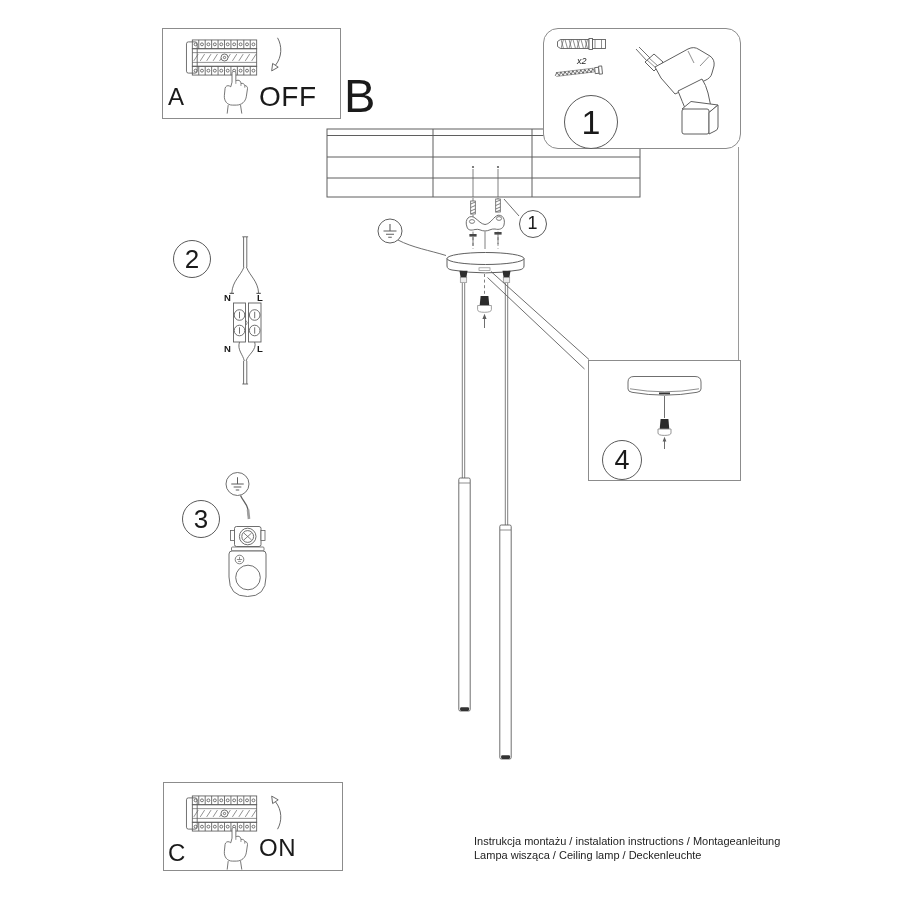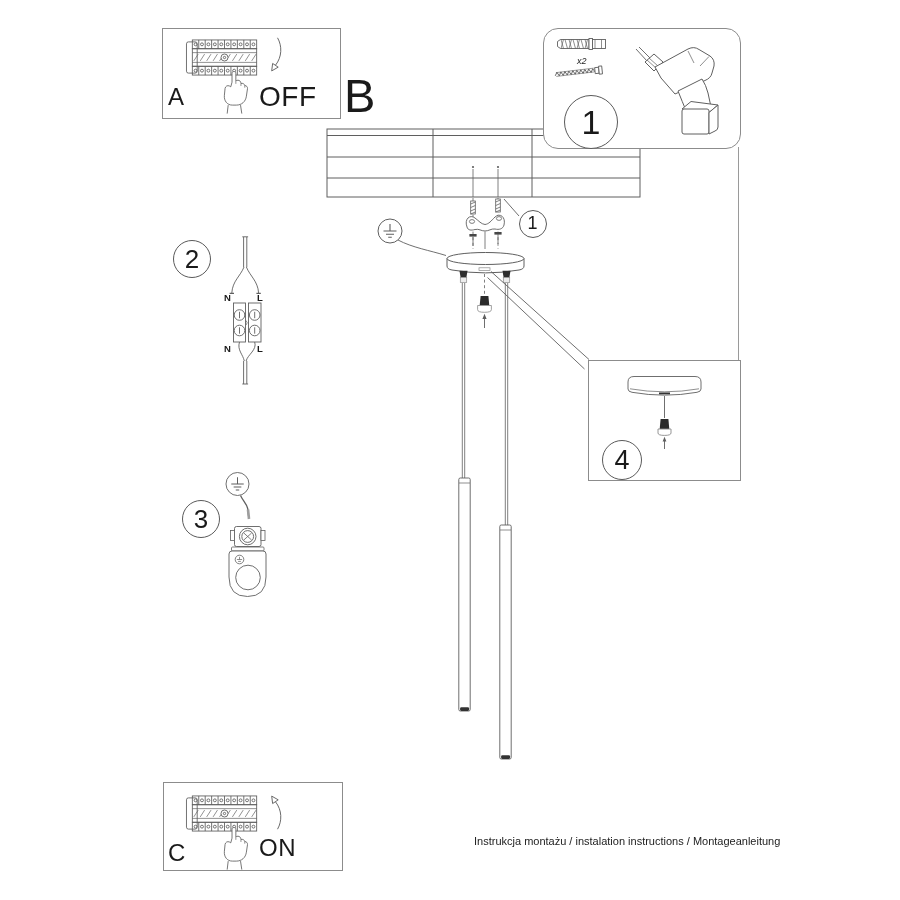--- a/index.html
+++ b/index.html
@@ -302,15 +302,16 @@
       <span>3</span>
     </div>
 
   <span class="nl" style="left:224px;top:291.5px;">N</span>
   <span class="nl" style="left:257px;top:291.5px;">L</span>
   <span class="nl" style="left:224px;top:343px;">N</span>
   <span class="nl" style="left:257px;top:343px;">L</span>
 
   <div class="abs z3" style="left:438px;top:835px;margin-left:36px;">
     <div class="footer-line">Instrukcja montażu / instalation instructions / Montageanleitung</div>
+    <div class="footer-line">Lampa wisząca / Ceiling lamp / Deckenleuchte</div>
   </div>
 
 </div>
 
 </body></html>

